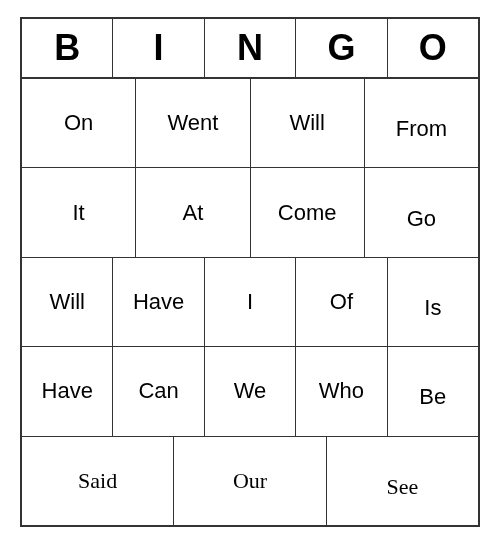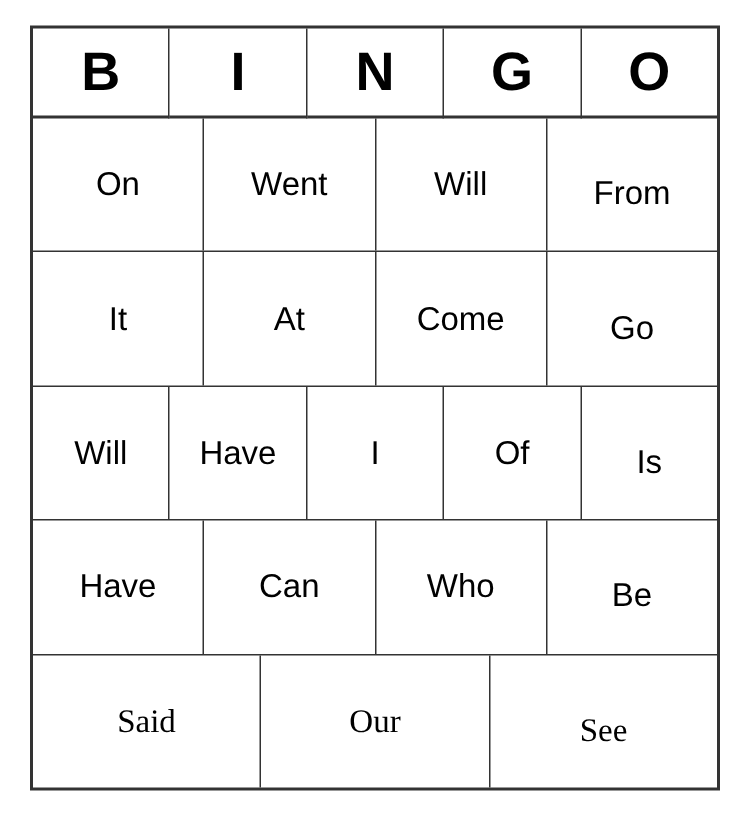--- a/index.html
+++ b/index.html
@@ -105,20 +105,21 @@
       <div class="bingo-row">
         <div class="bingo-cell">Will</div>
         <div class="bingo-cell">Have</div>
         <div class="bingo-cell">I</div>
         <div class="bingo-cell">Of</div>
         <div class="bingo-cell">Is</div>
       </div>
       <div class="bingo-row">
         <div class="bingo-cell">Have</div>
         <div class="bingo-cell">Can</div>
+        <div class="bingo-cell">We</div>
         <div class="bingo-cell">Who</div>
         <div class="bingo-cell">Be</div>
       </div>
       <div class="bingo-row">
         <div class="bingo-cell">Said</div>
         <div class="bingo-cell">Our</div>
         <div class="bingo-cell">See</div>
       </div>
     </div>
 </div>

